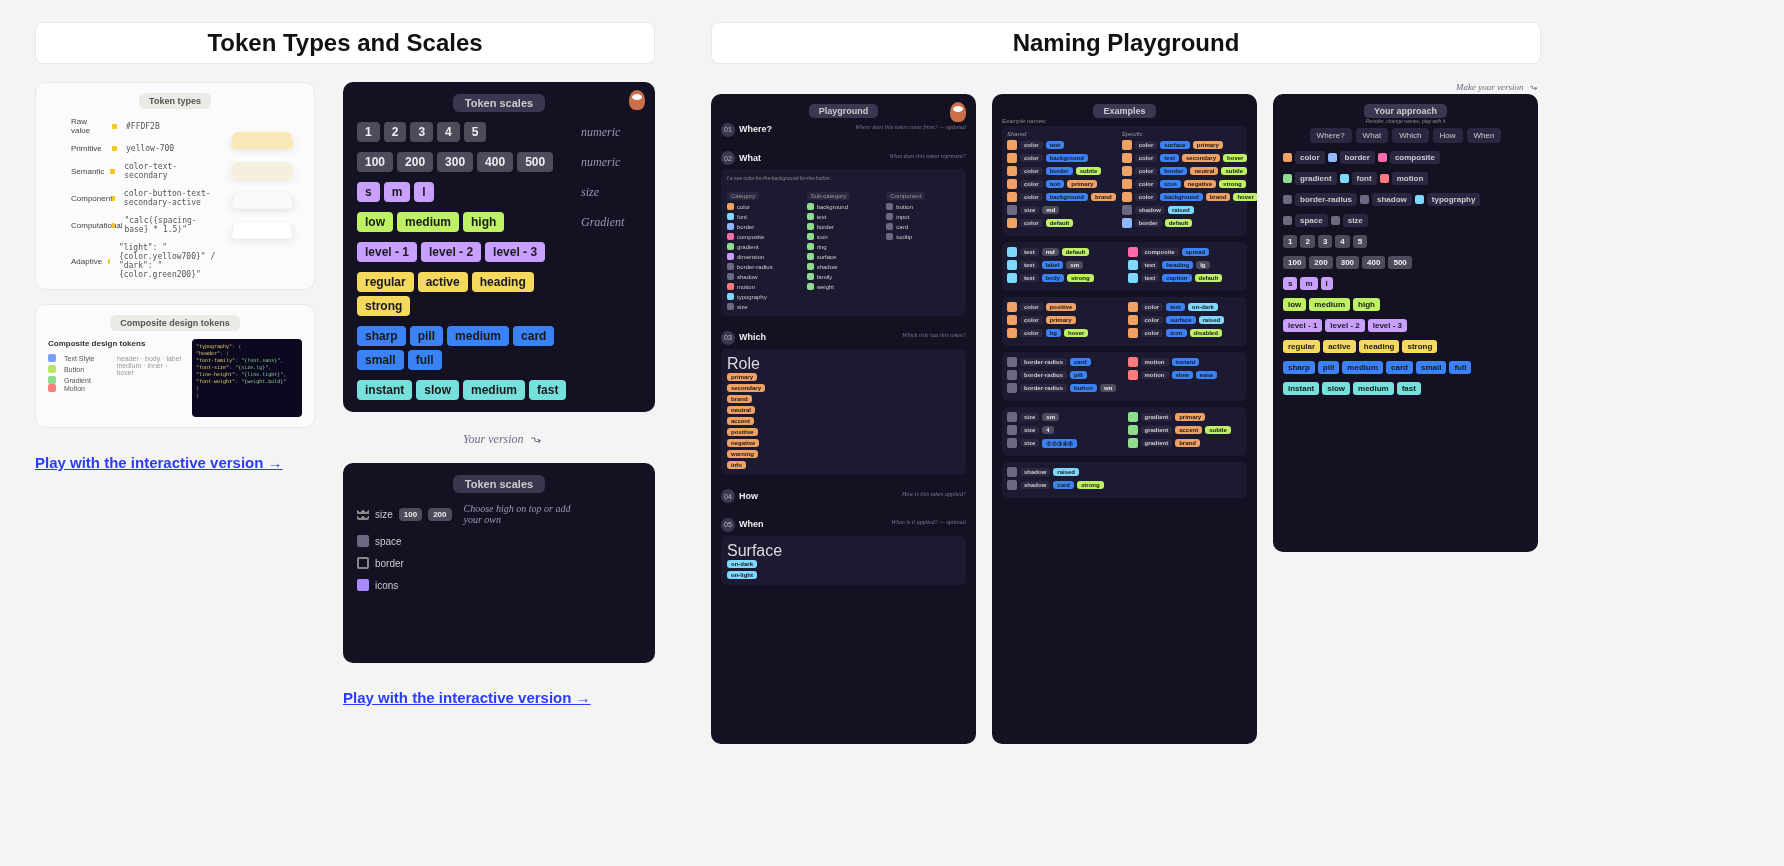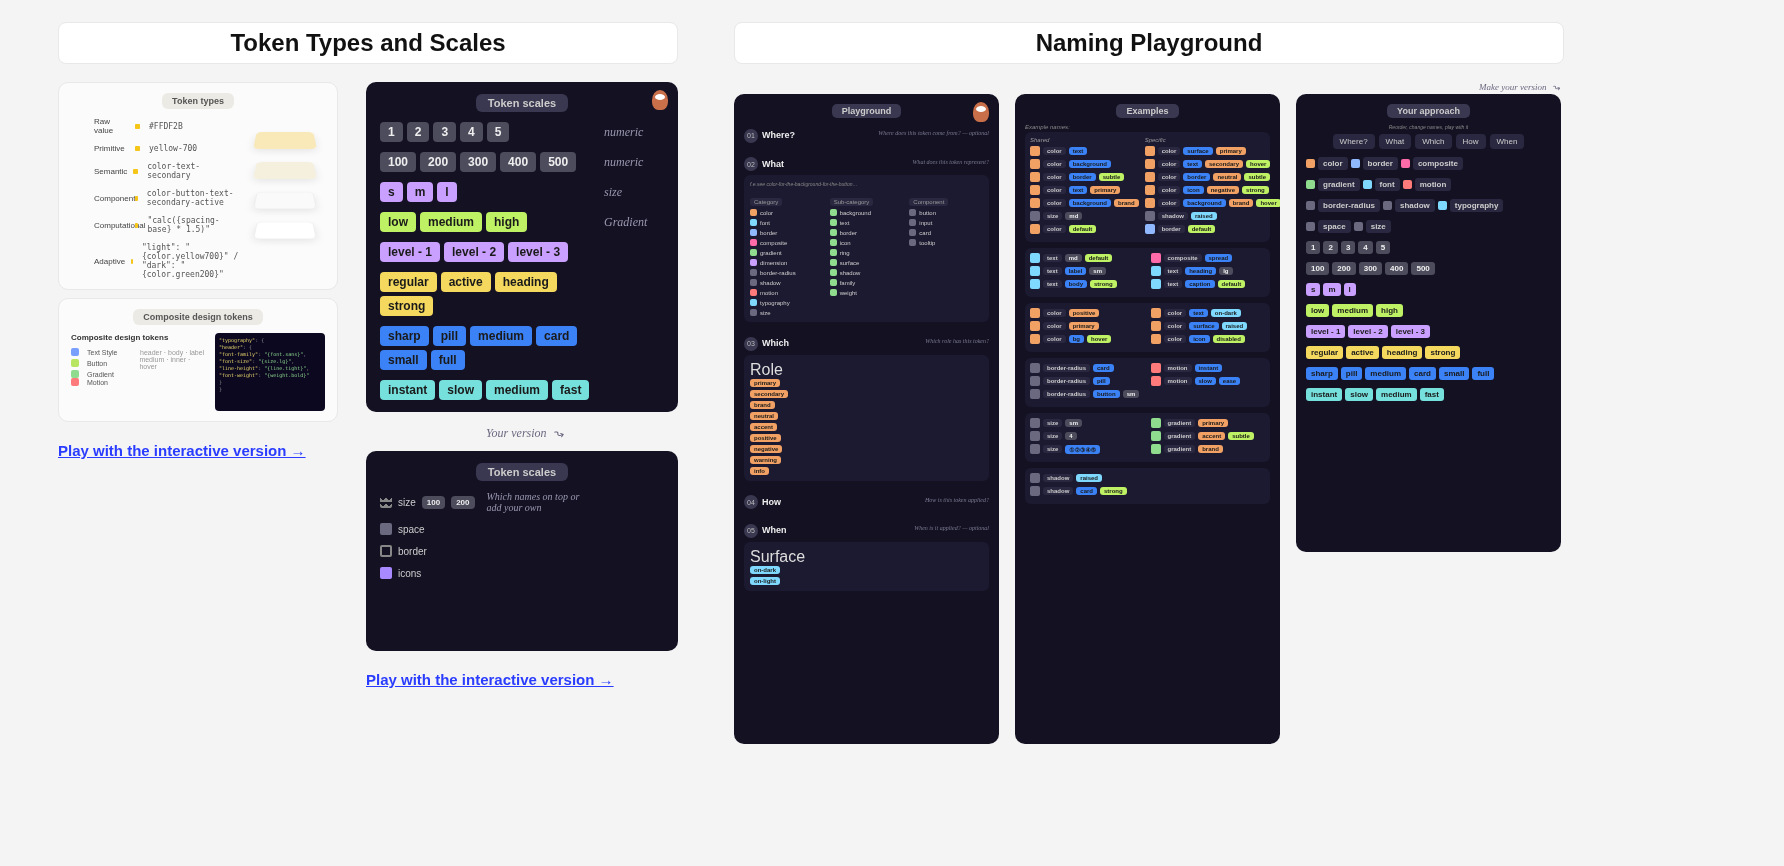--- a/index.html
+++ b/index.html
@@ -9,37 +9,37 @@
     width: 1784px;
     height: 866px;
     overflow: hidden;
   }
   .page {
     display: flex;
     gap: 56px;
     padding: 22px 35px;
   }
   .column { flex: 1; }
-  .col-left { flex: 0 0 620px; margin-left: 23px; }
+  .col-left { flex: 0 0 620px; }
   .col-right { flex: 0 0 830px; }
 
   .col-title {
     background: #fff;
     border-radius: 8px;
     border: 1px solid #e8e8e8;
     padding: 6px 0;
     text-align: center;
     font-weight: 700;
     font-size: 24px;
     color: #111;
     margin-bottom: 18px;
   }
 
   .row { display: flex; gap: 28px; }
-  .stack { display: flex; flex-direction: column; gap: 8px; }
+  .stack { display: flex; flex-direction: column; gap: 14px; }
 
   
   .light-card {
     background: #fbfbfb;
     border: 1px solid #e8e8e8;
     border-radius: 10px;
     padding: 10px 12px;
     width: 280px;
   }
   .light-card .badge {
@@ -157,21 +157,21 @@
   .ic-size { background:linear-gradient(45deg,#888 40%,transparent 40%),linear-gradient(-45deg,#888 40%,transparent 40%); background-size:6px 6px;}
   .ic-space { background:#6b6980; }
   .ic-border{ border:2px solid #888; background:transparent;}
   .ic-icons { background:#a889ff; }
   .ts-lbl { font-size:10px; color:#ccc; }
   .ts-hint { font-style:italic; color:#9a98b0; font-size:10px; font-family:Georgia,serif; margin-left:6px; max-width:110px;}
 
   
   .play-col { display:flex; gap:16px; }
   .panel { background:#131122; border-radius:10px; padding:10px; color:#ddd; flex:1; position:relative;}
-  .panel .badge { display:block; width:fit-content; margin:0 auto 6px auto; background:#3a3850; color:#ccc; font-size:9px; font-weight:600; padding:2px 10px; border-radius:5px;}
+  .panel .badge { display:block; width:fit-content; margin:0 auto 0 auto; background:#3a3850; color:#ccc; font-size:9px; font-weight:600; padding:2px 10px; border-radius:5px;}
   .panel.p-play { flex:0 0 265px; height:650px; overflow:hidden;}
   .panel.p-ex   { flex:0 0 265px; height:650px; overflow:hidden;}
   .panel.p-appr { flex:0 0 265px; height:458px; overflow:hidden;}
 
   .sect { margin-bottom:10px; }
   .sect-head { display:flex; align-items:center; justify-content:space-between; margin-bottom:4px;}
   .sect-head .num { background:#3a3850; color:#bbb; font-size:7px; width:14px;height:14px;border-radius:50%;display:inline-flex;align-items:center;justify-content:center; margin-right:4px;}
   .sect-head .title { font-size:9px; font-weight:600; color:#eee; }
   .sect-head .hint  { font-size:6px; font-style:italic; color:#7a7890; font-family:Georgia,serif;}
   .sect-body { background:#1c1a30; border-radius:6px; padding:6px; }
@@ -381,21 +381,21 @@
         </div>
 
         <div class="dark-card ts-lower">
           <span class="badge">Token scales</span>
           <div id="scale2-rows">
               <div class="ts-lrow">
                 <span class="ic-sq ic-size"></span>
                 <span class="ts-lbl">size</span>
                 <span class="chip mini p-gray">100</span>
                 <span class="chip mini p-gray">200</span>
-                <span class="ts-hint">Which names on top or add your own</span>
+                <span class="ts-hint">Choose high on top or add your own</span>
               </div>
               <div class="ts-lrow">
                 <span class="ic-sq ic-space"></span>
                 <span class="ts-lbl">space</span>
               </div>
               <div class="ts-lrow">
                 <span class="ic-sq ic-border"></span>
                 <span class="ts-lbl">border</span>
               </div>
               <div class="ts-lrow">

